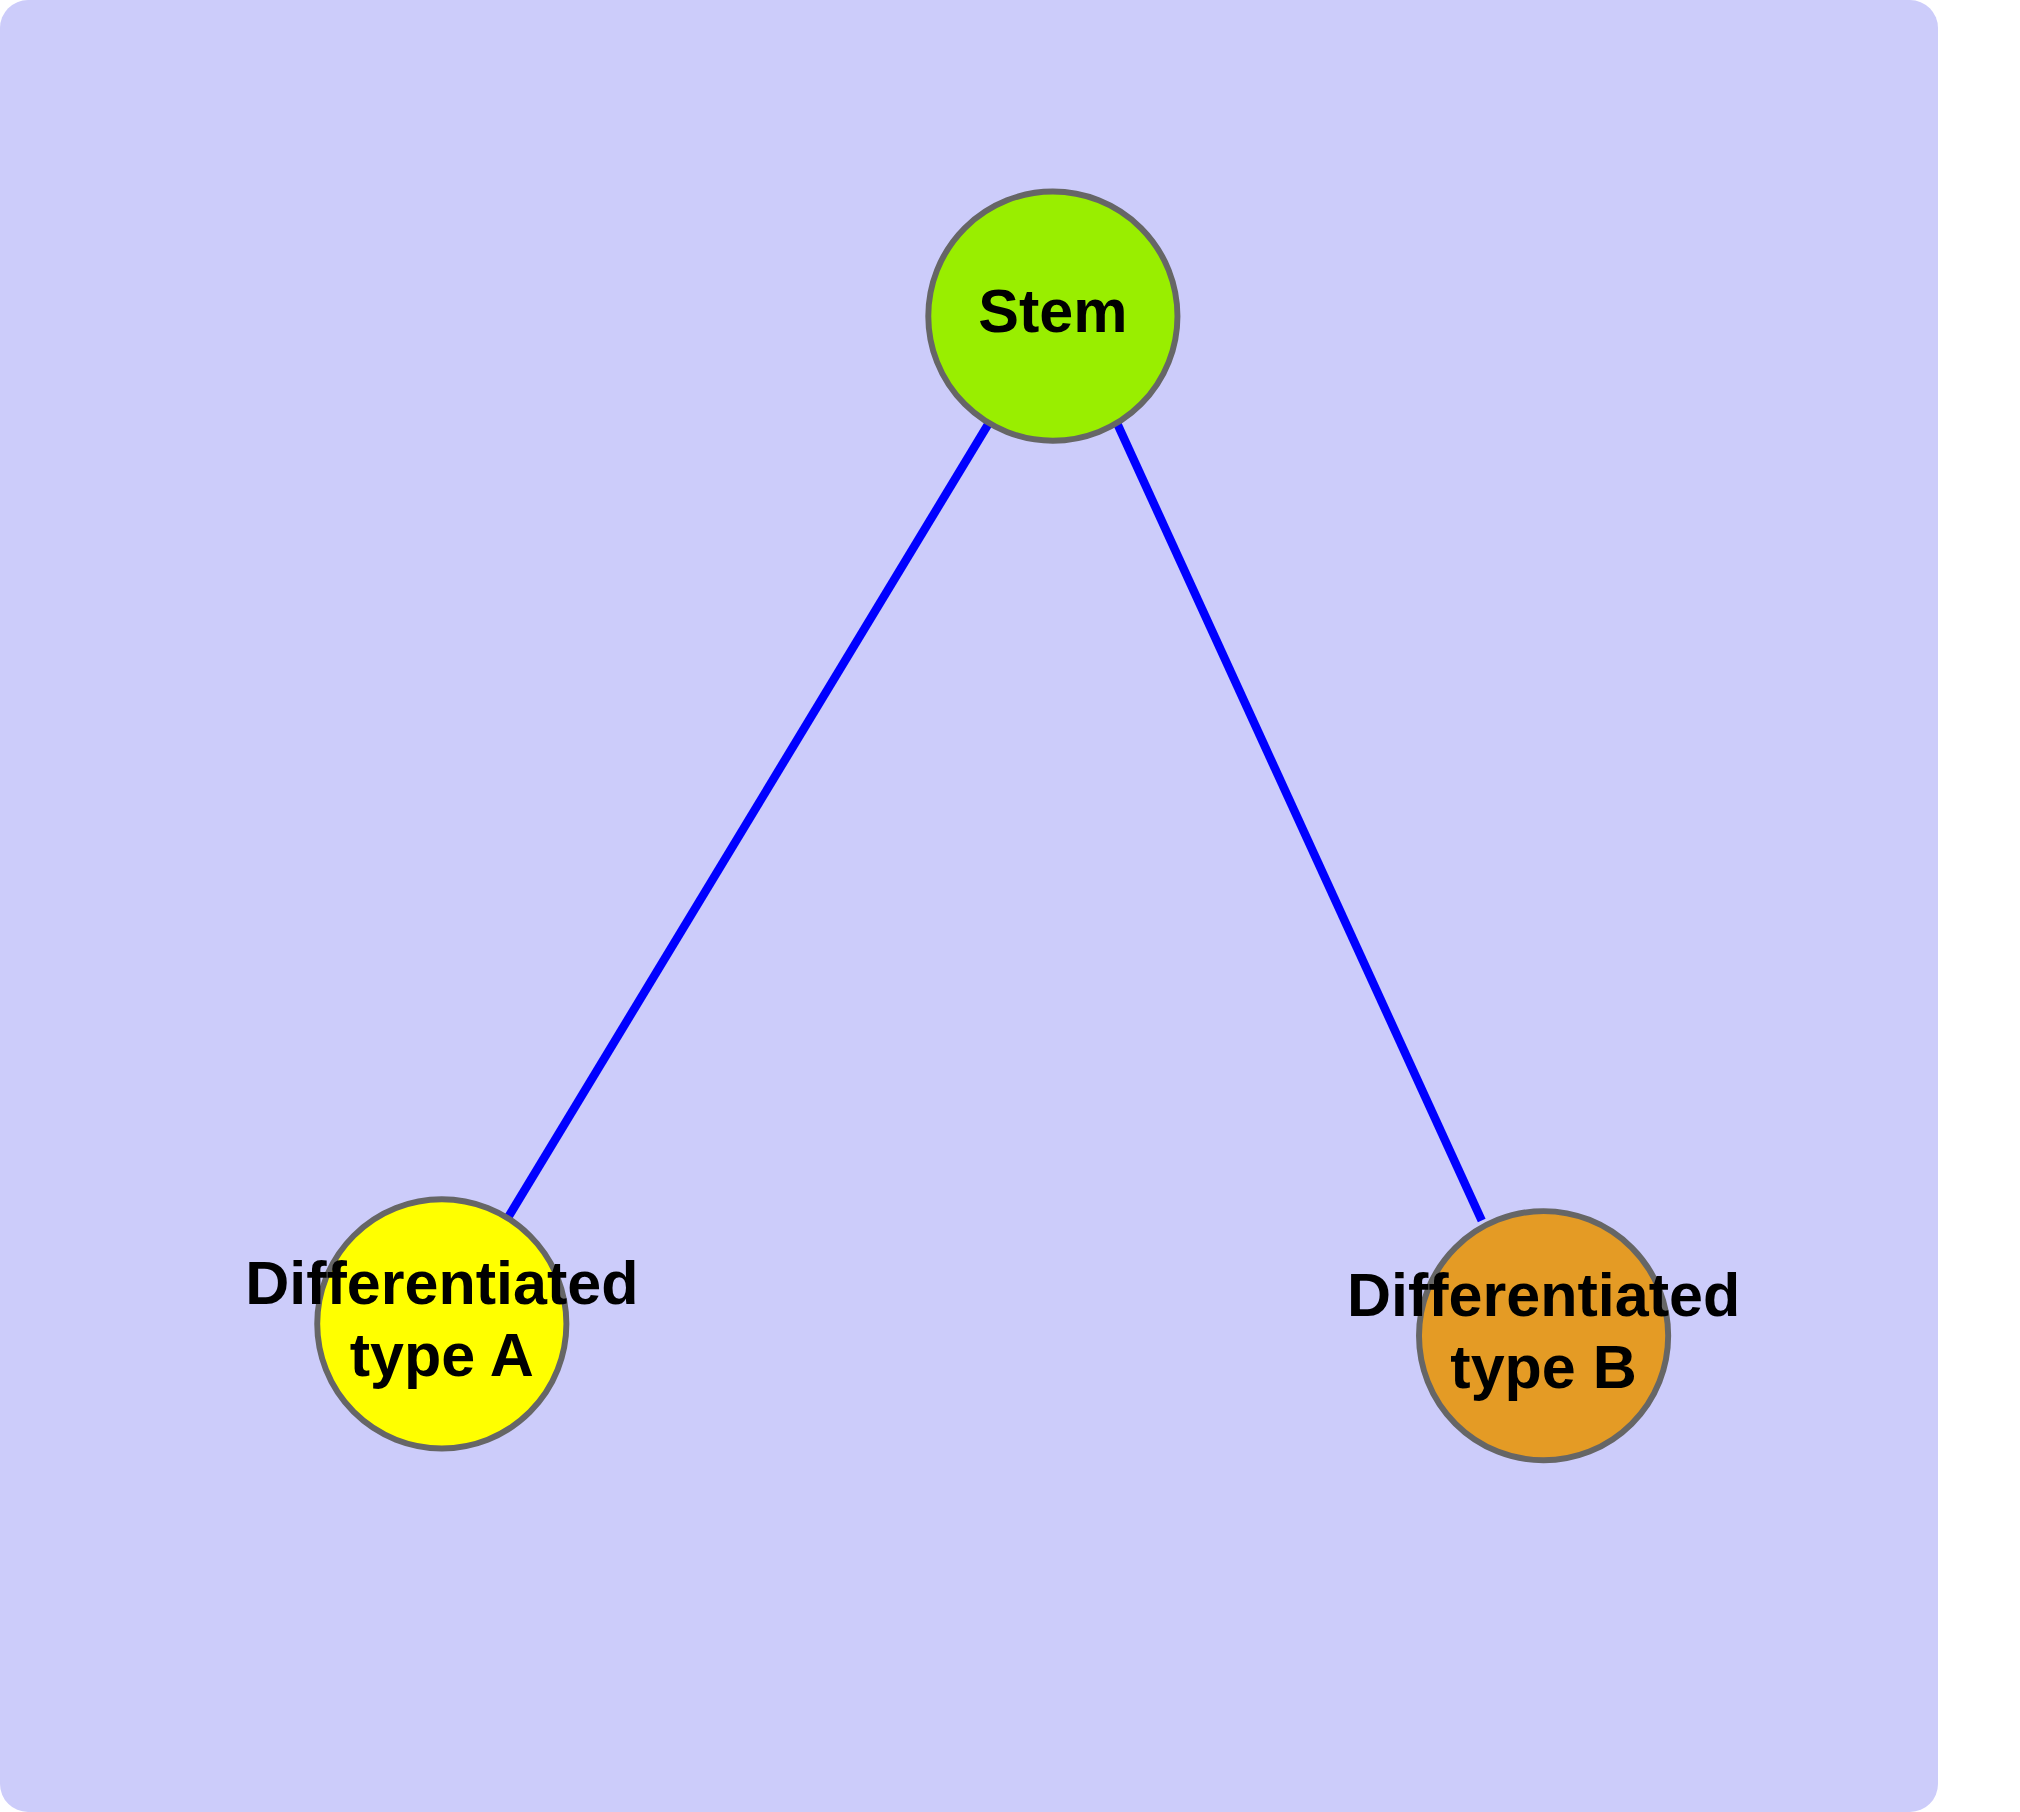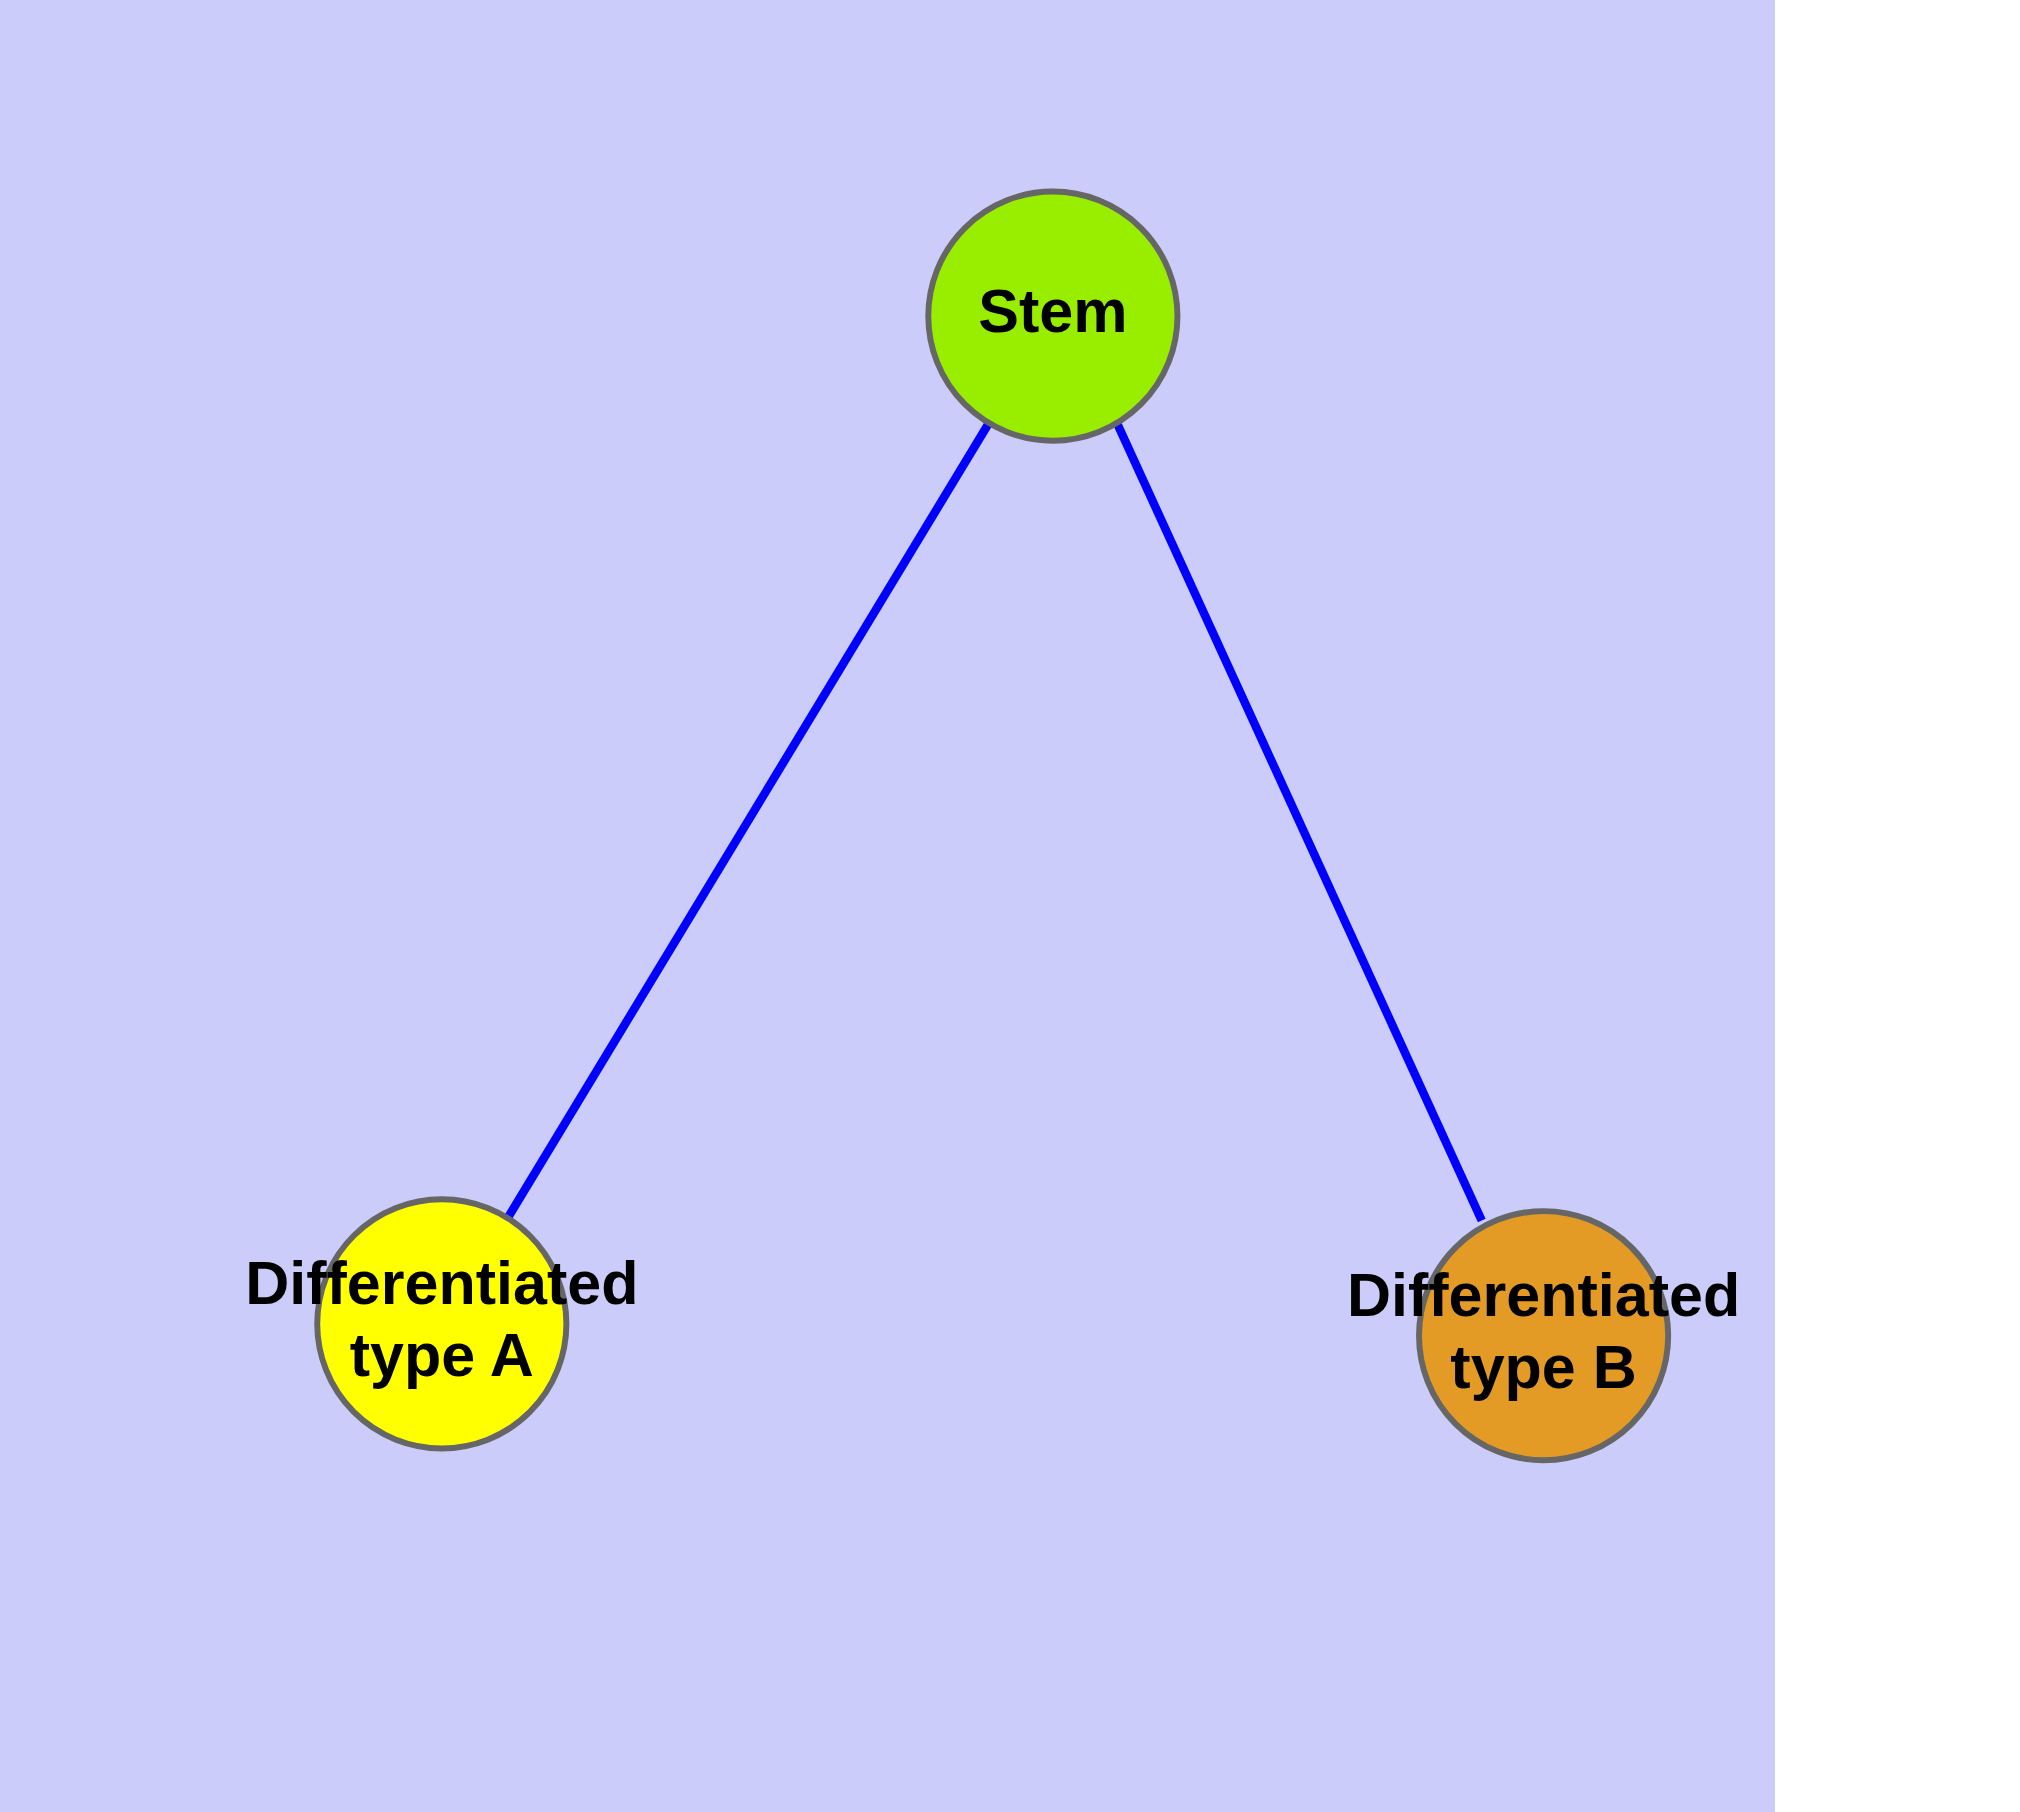--- a/index.html
+++ b/index.html
@@ -2,25 +2,26 @@
 <html style="font-size:13.6px"><head>
 <meta charset="utf-8">
 <style>
   html, body {
     margin: 0;
     padding: 0;
     background: #ffffff;
   }
   #canvas {
     position: relative;
-    width: 1775px;
+    width: 1938px;
     height: 1812px;
     background: #ccccfa;
     overflow: hidden;
     font-family: "Liberation Sans", sans-serif;
+    border-radius: 28px;
   }
   #graph-svg {
     position: absolute;
     left: 0;
     top: 0;
     width: 2021px;
     height: 1812px;
     display: block;
   }
   .node-label {

